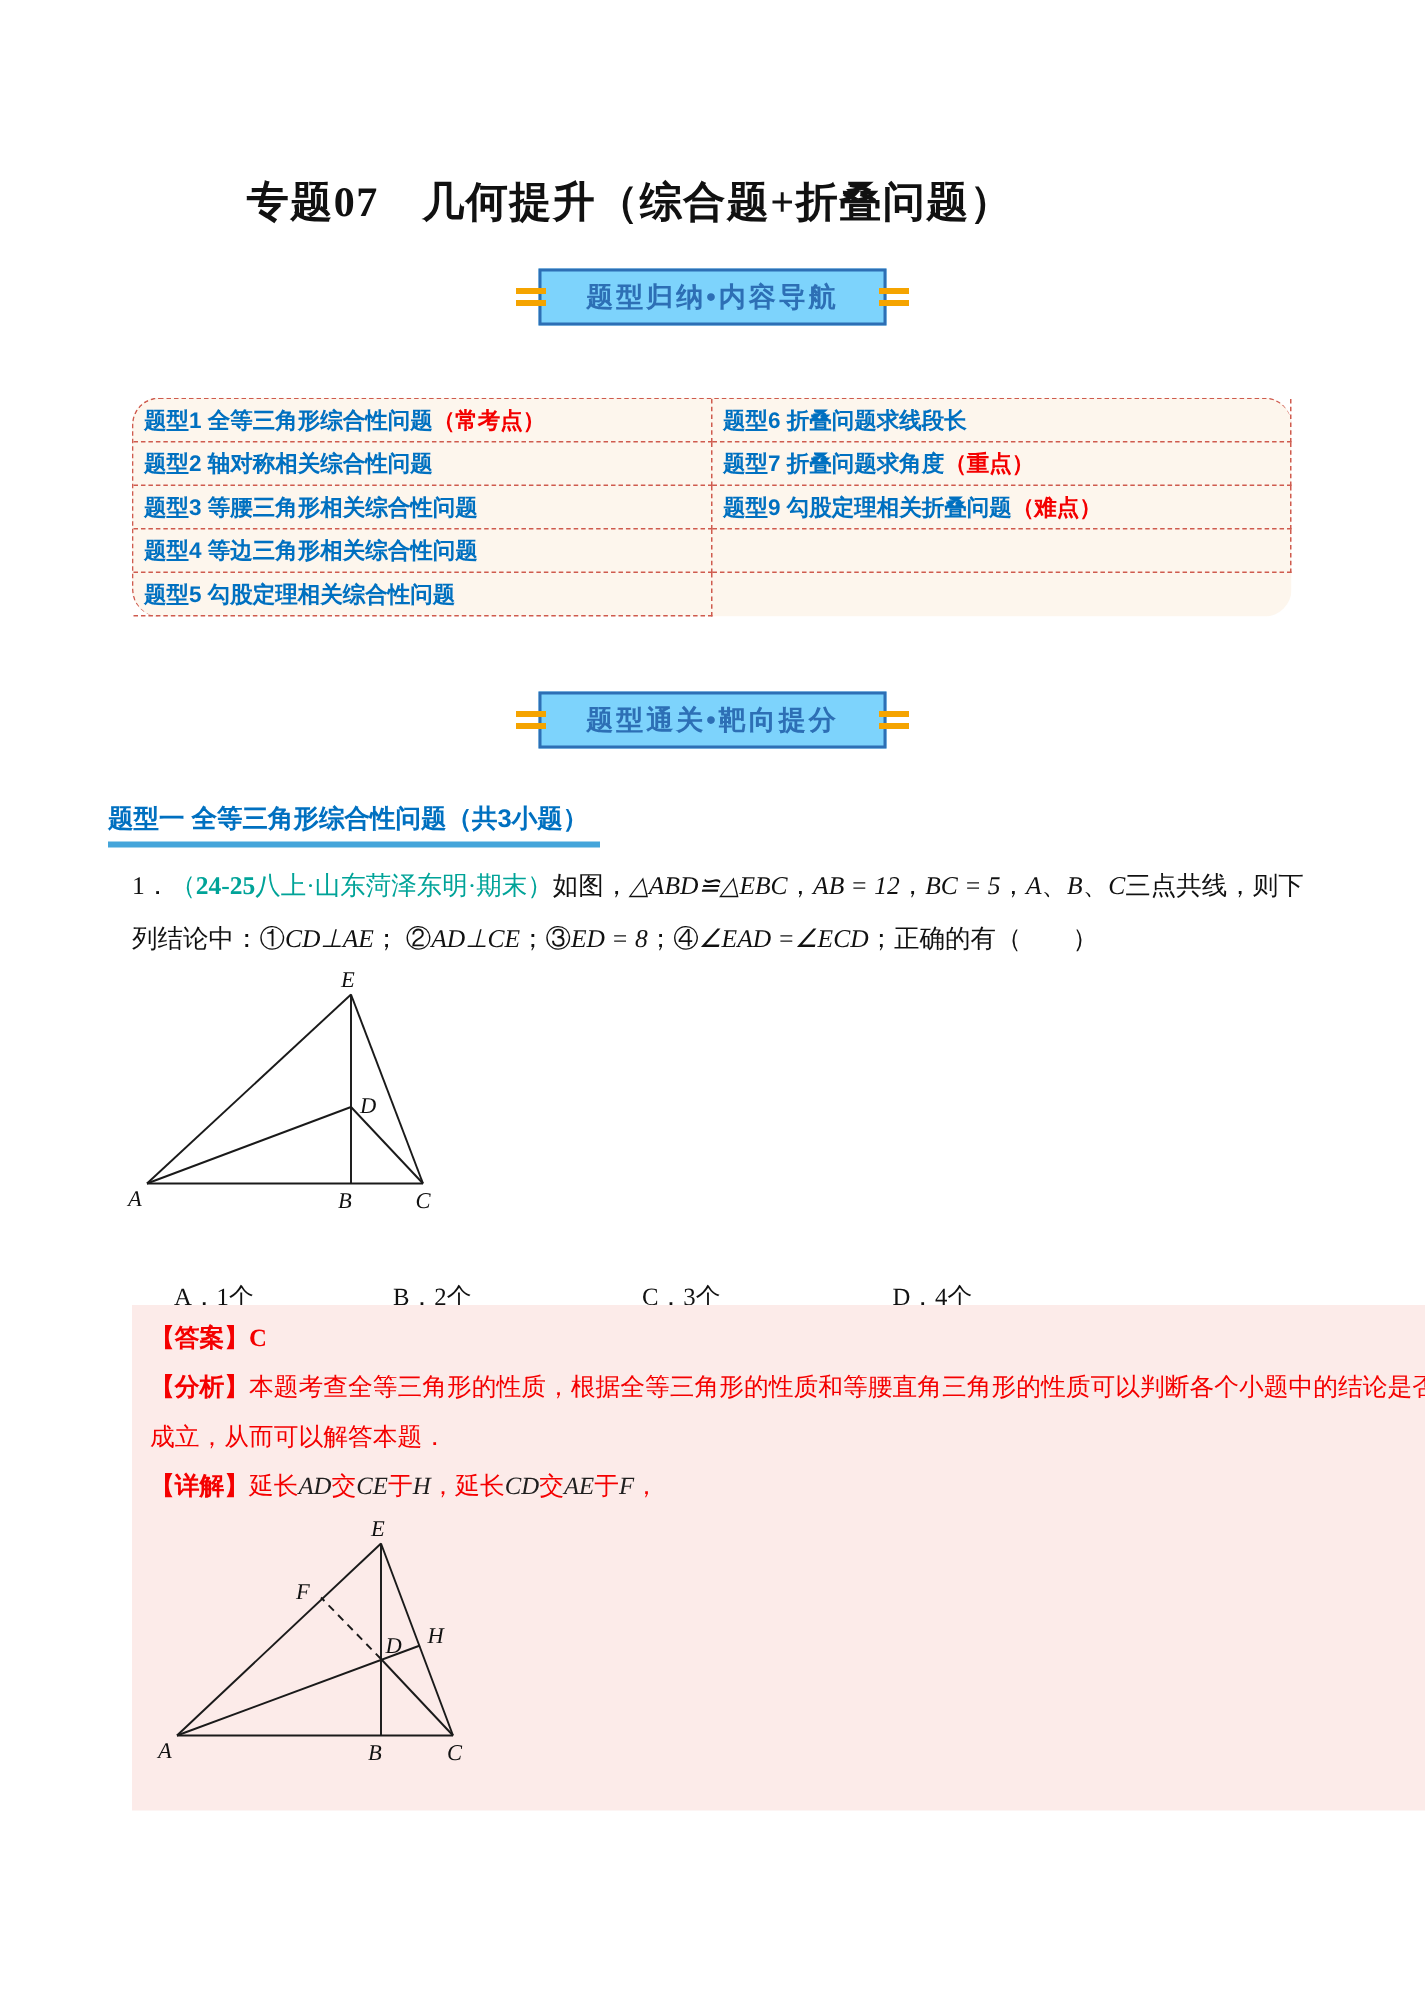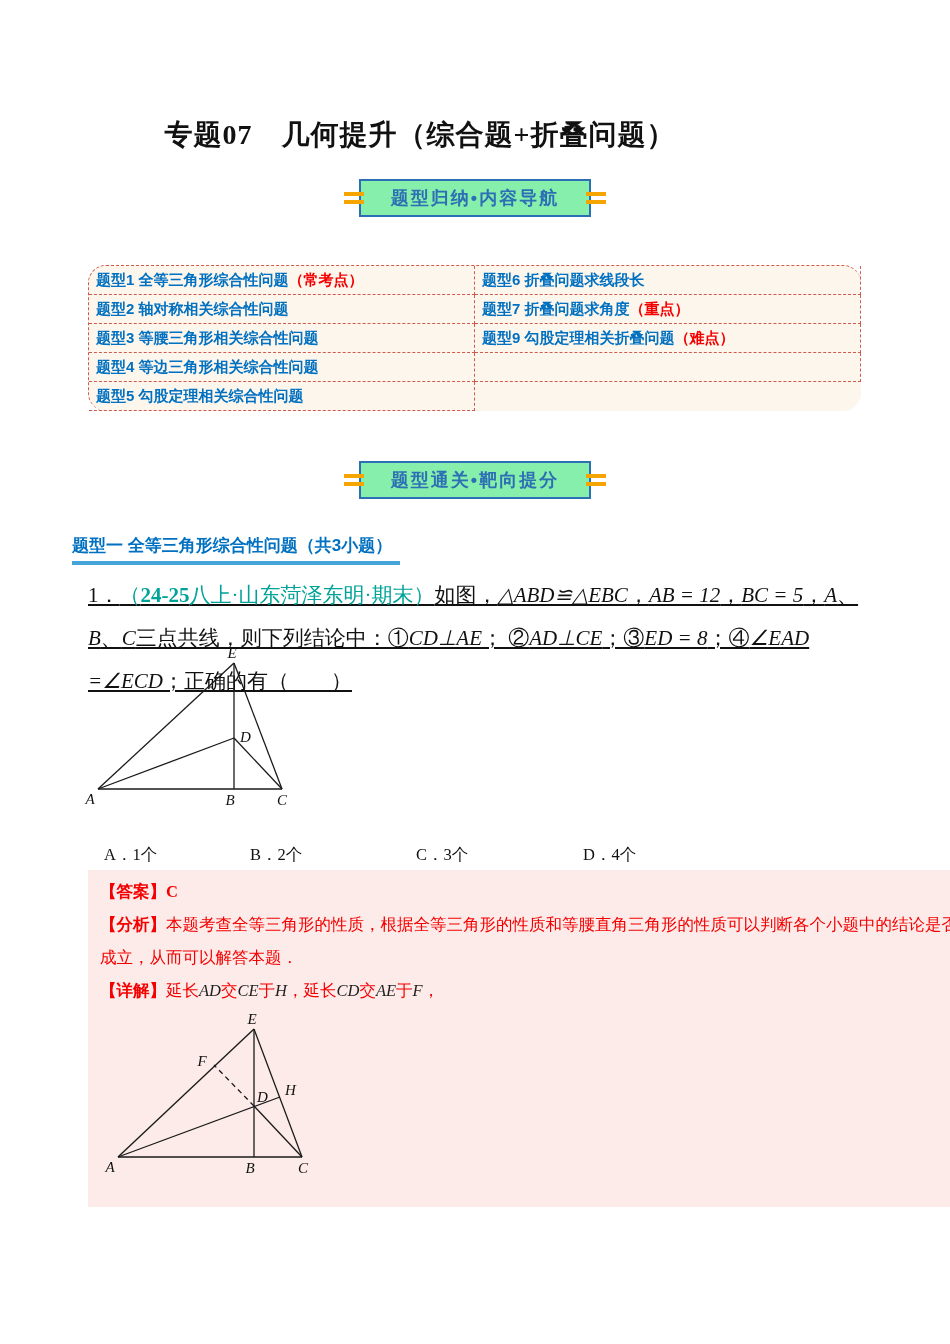--- a/index.html
+++ b/index.html
@@ -10,21 +10,21 @@
 
   .title {
     position:absolute; top:116px; left:0; width:840px; text-align:center;
     font-family:"Liberation Serif", serif; font-weight:bold; font-size:28px; letter-spacing:1px;
   }
 
   .banner { position:absolute; left:0; width:950px; display:flex; justify-content:center; align-items:center; gap:8px; }
   .banner1 { top:179px; } .banner2 { top:461px; }
   .banner .box {
     border:2px solid #2d6fb5; color:#2d6fb5; font-weight:bold; font-size:18px;
-    font-family:"Liberation Sans", sans-serif; padding:5px 30px; letter-spacing:2px; background:#86efac;
+    font-family:"Liberation Sans", sans-serif; padding:5px 30px; letter-spacing:2px; background:#7dd3fc;
   }
   .bars { display:flex; flex-direction:column; gap:4px; }
   .bars i { display:block; width:20px; height:4px; background:#f5a400; }
   .bars.left { margin-right:-13px; z-index:2; } .bars.right { margin-left:-13px; z-index:2; }
 
   .topics {
     position:absolute; top:265px; left:88px; width:772px;
     display:grid; grid-template-columns:1fr 1fr; grid-template-rows:repeat(5,29px); grid-auto-flow:column;
     background:#fdf6ed; border-top:1px dashed #cf5b4e; border-left:1px dashed #cf5b4e;
     font-family:"Liberation Sans", sans-serif;
@@ -36,37 +36,37 @@
     color:#0070c0; font-weight:bold; font-size:15px; white-space:nowrap; overflow:hidden;
   }
   .topics .cell .tag { color:#f40000; }
 
   .section-head {
     position:absolute; top:534px; left:72px;
     font-family:"Liberation Sans", sans-serif; font-weight:bold; font-size:17px; color:#0070c0;
     border-bottom:4px solid #45a5da; padding:0 8px 4px 0;
   }
 
-  .q1 { position:absolute; top:574px; left:88px; width:782px; font-size:21px; line-height:2.05;text-decoration:underline; }
+  .q1 { position:absolute; top:574px; left:88px; width:782px; font-size:17px; line-height:2.05; }
 
   .m, .mm { font-family:"Liberation Serif", serif; font-style:italic; }
   .mm { color:#1f1f1f; }
   .teal { color:#00a398; }
   .tealb { color:#00a398; font-weight:bold; }
   .red { color:#f40000; }
   .b { font-weight:bold; }
 
   .fig1 { position:absolute; top:646px; left:82px; }
 
   .fig line { stroke:#1a1a1a; stroke-width:1.3; }
   .fig .dash { stroke-dasharray:5 4; }
   .fig .lbl { font-family:"Liberation Serif", serif; font-style:italic; font-size:15px; fill:#111; }
 
   .options { position:absolute; top:838px; left:104px; width:720px; height:30px; font-size:16.5px; }
-  .options span { position:absolute; top:6px; }
+  .options span { position:absolute; top:16px;margin-left:12px; }
   .opt-a { left:0; } .opt-b { left:146px; } .opt-c { left:312px; } .opt-d { left:479px; }
 
   .answer-block {
     position:absolute; top:870px; left:88px; width:888px; box-sizing:border-box;
     background:#fcebe9; padding:5px 12px 12px; font-size:16.5px; line-height:2.0;
   }
   .answer-block .fig2 { margin-top:5px; margin-left:2px; }
 </style>
 </head>
 <body>

